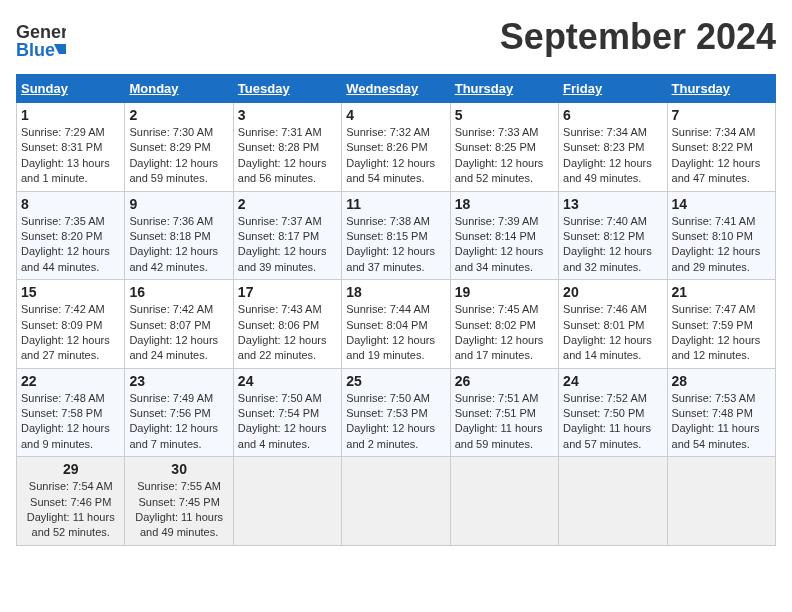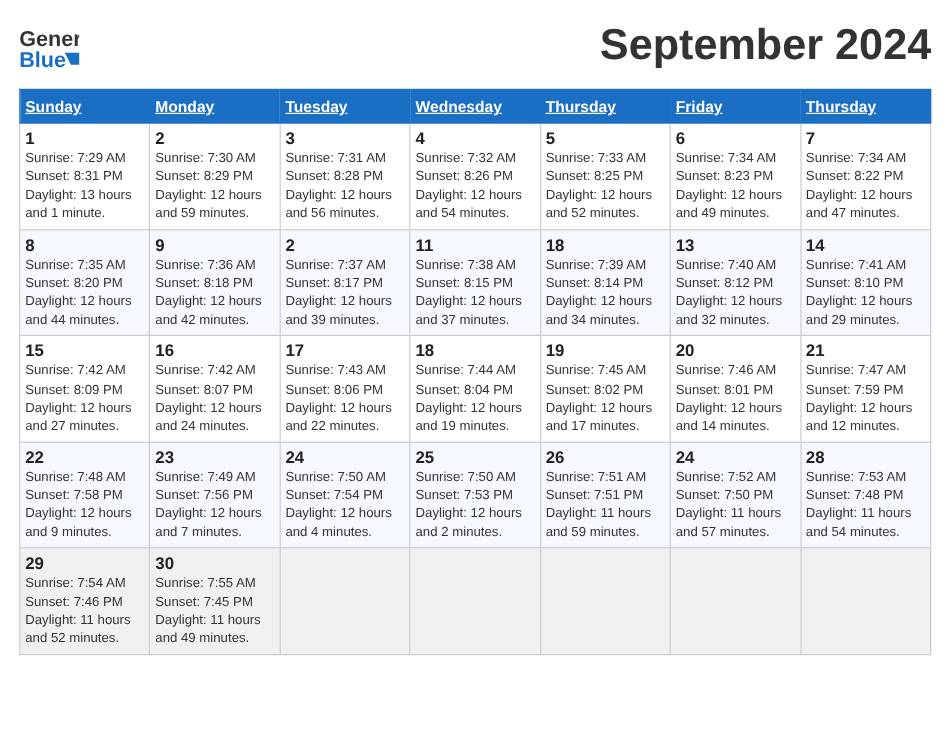--- a/index.html
+++ b/index.html
@@ -61,21 +61,21 @@
       font-weight: bold;
       color: #222;
       display: block;
       margin-bottom: 2px;
     }
     .cell-text {
       color: #333;
       line-height: 1.4;
     }
     td.empty { background: #e8e8e8; }
-    .last-row td { background: #f0f0f0; }
+    .last-row td { background: #f0f0f0; text-align: center; }
   </style>
 </head>
 <body>
 
 <div class="header">
   <div class="logo-wrapper">
     <svg width="50" height="50" viewBox="0 0 50 50">
       <text x="0" y="22" font-size="18" font-weight="bold" fill="#333" font-family="Arial">General</text>
       <text x="0" y="40" font-size="18" font-weight="bold" fill="#1a6fc4" font-family="Arial">Blue</text>
       <polygon points="38,28 55,28 60,38 43,38" fill="#1a6fc4"></polygon>

